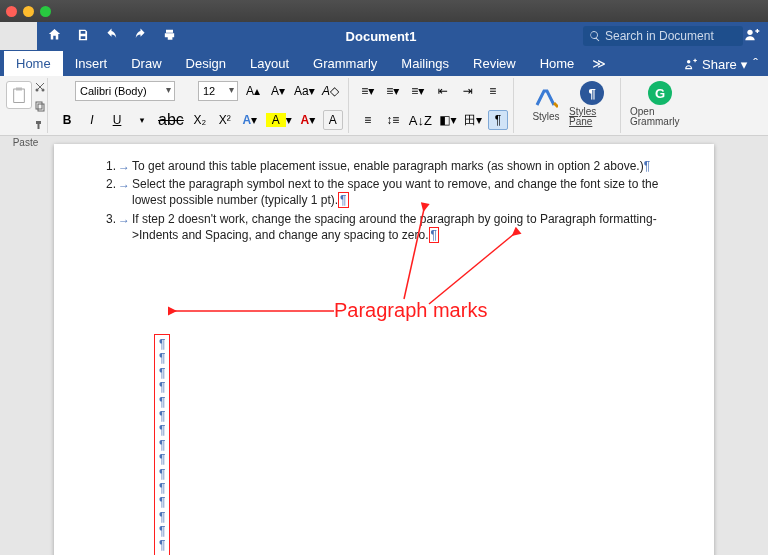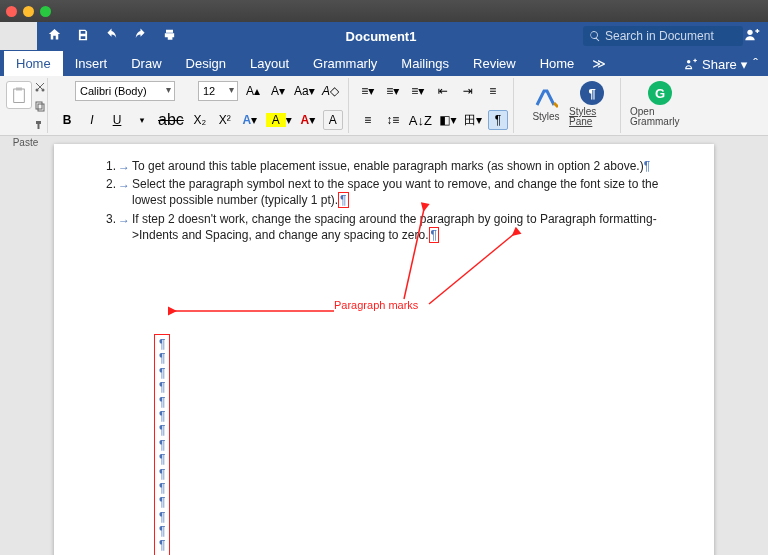--- a/index.html
+++ b/index.html
@@ -39,21 +39,21 @@
   .panebtn .circ { width:24px; height:24px; border-radius:50%; display:flex; align-items:center; justify-content:center; color:#fff; font-weight:bold; font-size:13px;}
   .docarea { background:#e6e6e6; height:calc(555px - 22px - 28px - 26px - 60px); display:flex; justify-content:center; padding-top:8px; overflow:auto;}
   .page { width:660px; background:#fff; box-shadow:0 1px 4px rgba(0,0,0,.3); padding:14px 40px 40px 40px; position:relative; min-height:420px;}
   .ol { font-size:12px; color:#222; line-height:1.35;}
   .ol .li { display:flex; margin-bottom:2px;}
   .ol .num { width:24px; text-align:right; padding-right:2px;}
   .ol .arrow { color:#4a72b8; padding-right:2px;}
   .ol .txt { flex:1;}
   .pmark { color:#4a72b8;}
   .redbox { border:1.4px solid #ff1e1e; padding:0 1px;}
-  .annot { position:absolute; color:#ff1e1e; font-size:11px; font-family:Arial;}
+  .annot { position:absolute; color:#ff1e1e; font-size:20px; font-family:Arial;}
   .pmcol { position:absolute; left:100px; top:190px; border:1.5px solid #ff1e1e; padding:2px 4px; display:flex; flex-direction:column; line-height:1.2; font-size:12px;}
   svg.arrowline { position:absolute; overflow:visible;}
 </style>
 </head>
 <body>
 
 <div class="titlebar">
   <div class="traffic">
     <div class="tl red"></div>
     <div class="tl yellow"></div>

